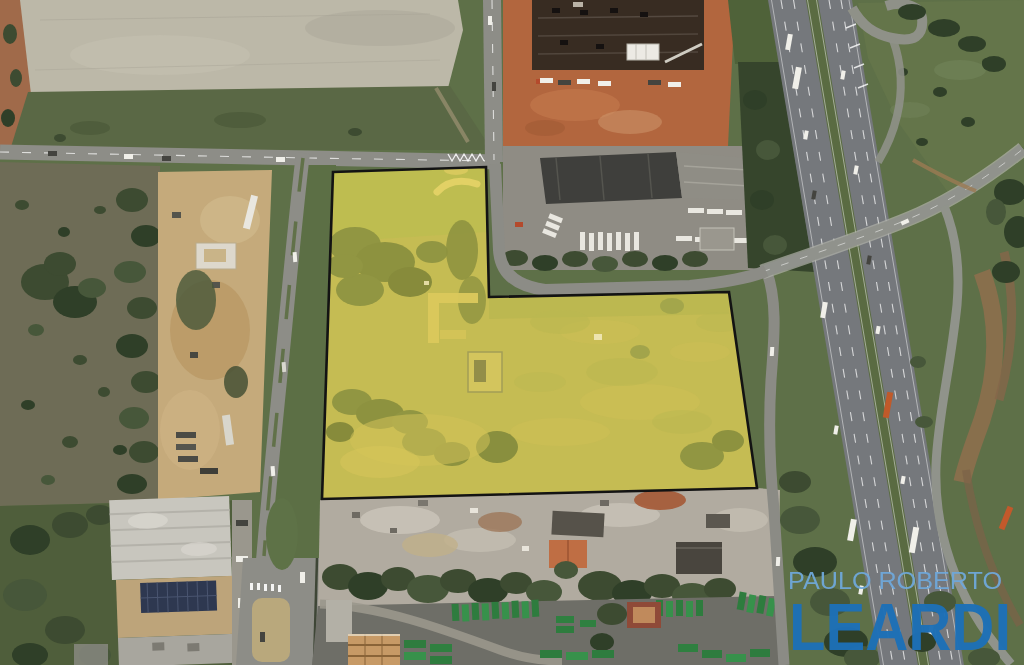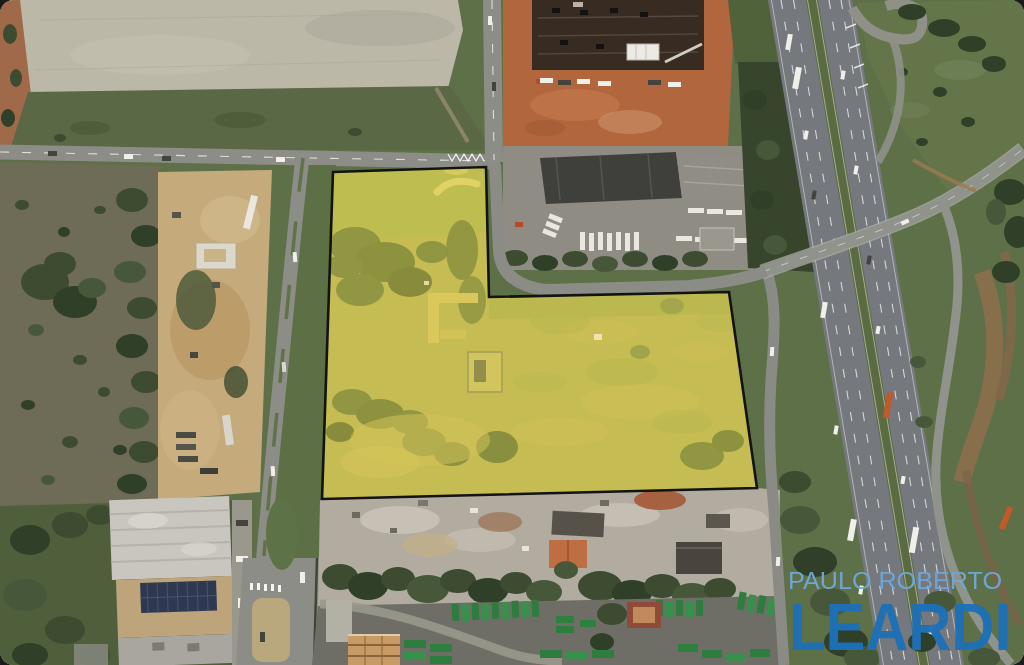--- a/index.html
+++ b/index.html
@@ -1,16 +1,16 @@
 <!DOCTYPE html>
 <html><head>
 <meta charset="utf-8">
 <style>
   html,body{margin:0;padding:0;background:#1b1b1b;}
-  .stage{position:relative;width:1024px;height:665px;overflow:hidden;background:#7dd3fc;border-radius:14px;}
+  .stage{position:relative;width:1024px;height:665px;overflow:hidden;background:#7dd3fc;}
   svg{display:block;}
   .wm1{font-family:"Liberation Sans","DejaVu Sans",sans-serif;font-weight:500;opacity:.95;}
   .wm2{font-family:"Liberation Sans","DejaVu Sans",sans-serif;font-weight:700;opacity:.97;}
   .dash{stroke:#ffffff;stroke-width:1.1;stroke-dasharray:9 13;opacity:.7;fill:none;}
   .edge{stroke:#ffffff;stroke-width:1;opacity:.45;fill:none;}
   .t1{fill:#3d4b31;}
   .t2{fill:#47573a;}
   .t3{fill:#2f3f28;}
   .car{fill:#f0efe9;}
   .cardk{fill:#44443f;}

